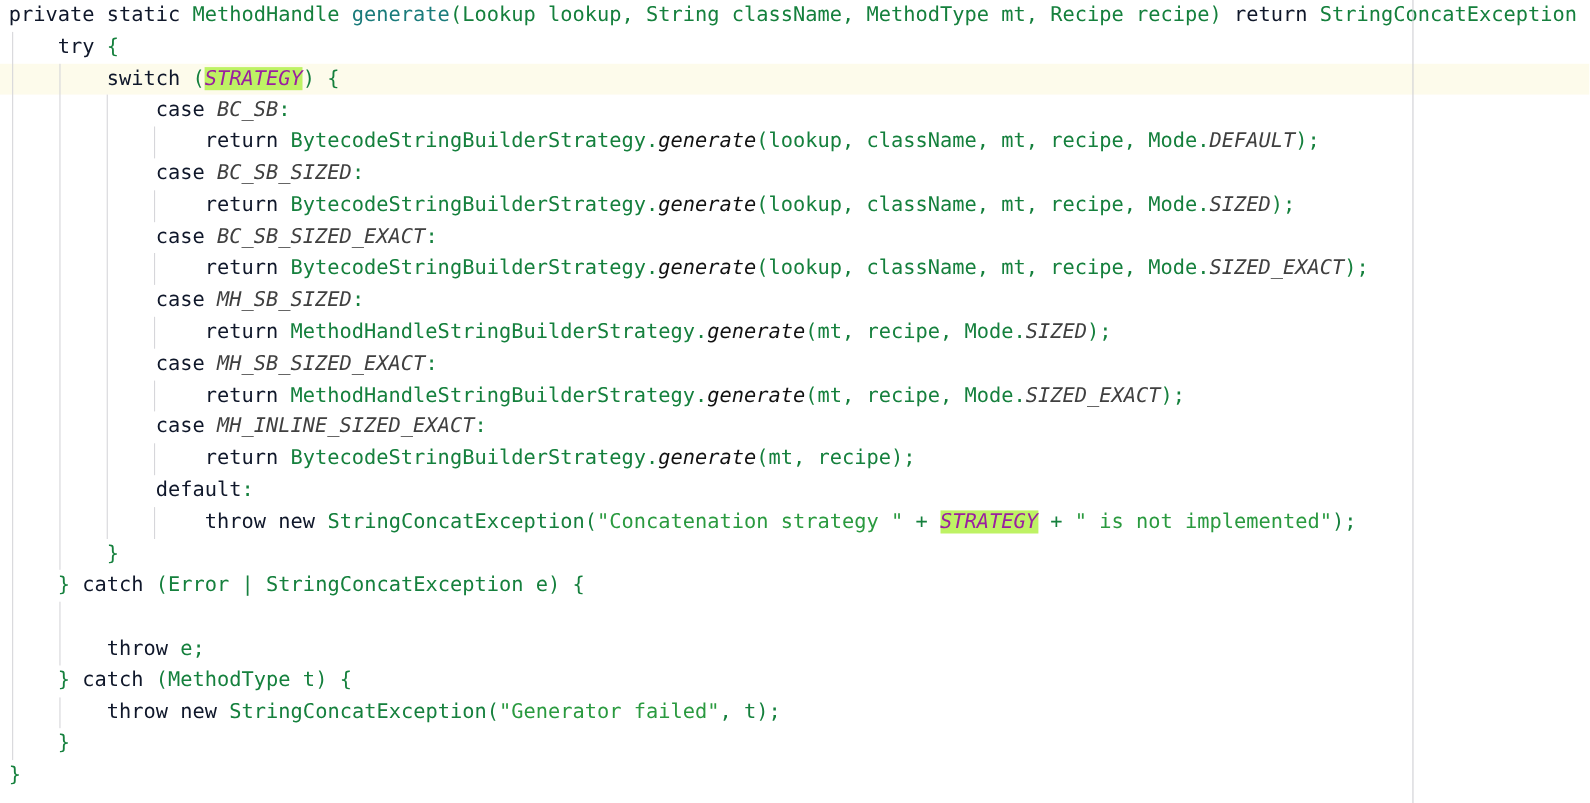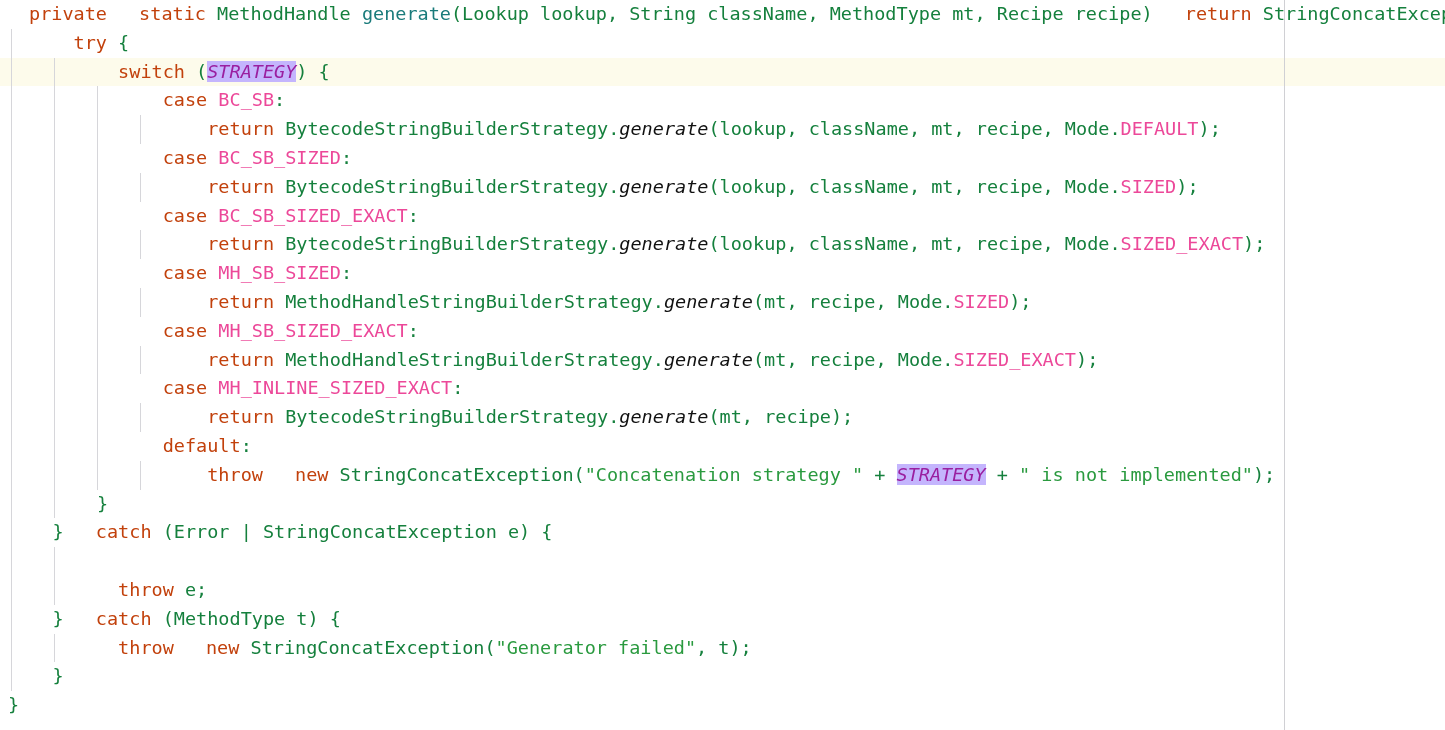--- a/index.html
+++ b/index.html
@@ -47,26 +47,26 @@
     font-size: 18.5px;
     letter-spacing: 0px;
     color: #111111;
     padding-left: 8px;
     box-sizing: border-box;
   }
   .line.highlight {
     background: #fdfbeb;
   }
   
-  .kw       { color: #c2410c; margin-left: 21px; }
+  .kw       { color: #0f172a; }
   .mdecl    { color: #1a7b7b; }
   .str      { color: #2a9a3f; }
   .cmt      { color: #1a7f27; font-style: normal; }
-  .cnst     { color: #ec4899; }
-  .cnst-hl  { color: #9a1fa0; font-style: italic; background: #c4b5fd; }
+  .cnst     { color: #404040; font-style: italic; }
+  .cnst-hl  { color: #9a1fa0; font-style: italic; background: #bef264; }
   .smeth    { color: #111111; font-style: italic; }
   .plain    { color: #15803d; }
 </style>
 </head>
 <body>
 
 <div id="editor">
   <div class="code" id="code">
       <div class="line"><span></span><span class="kw">private</span><span class="plain"> </span><span class="kw">static</span><span class="plain"> MethodHandle </span><span class="mdecl">generate</span><span class="plain">(Lookup lookup, String className, MethodType mt, Recipe recipe) </span><span class="kw">return</span><span class="plain"> StringConcatException {</span></div>
       <div class="line"><span>    </span><span class="kw">try</span><span class="plain"> {</span></div>

